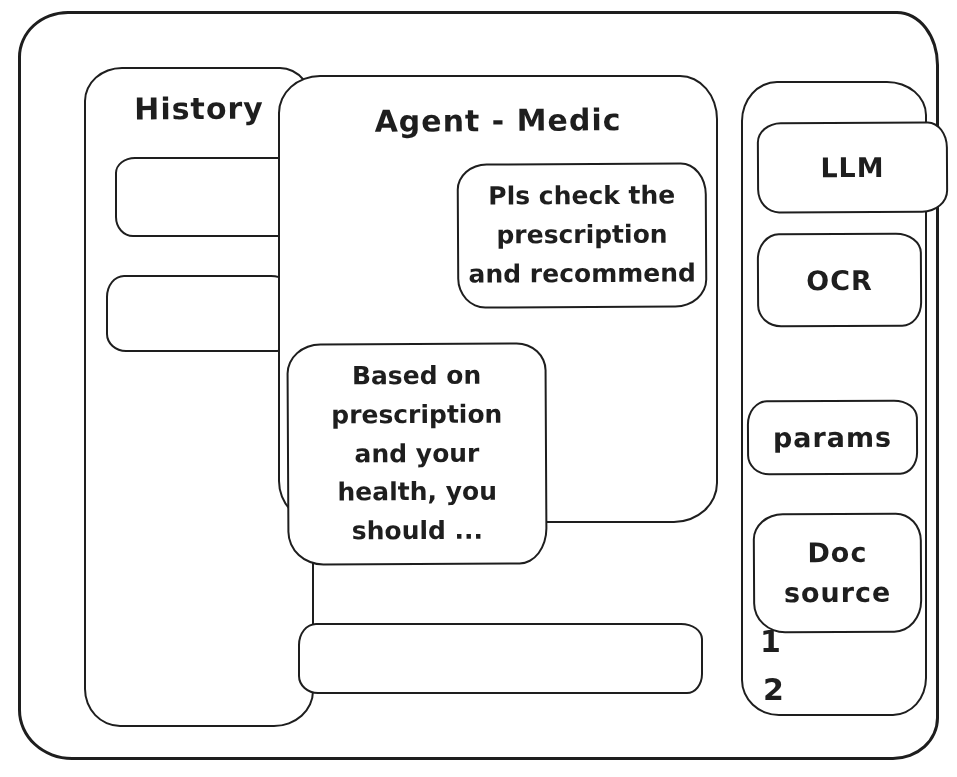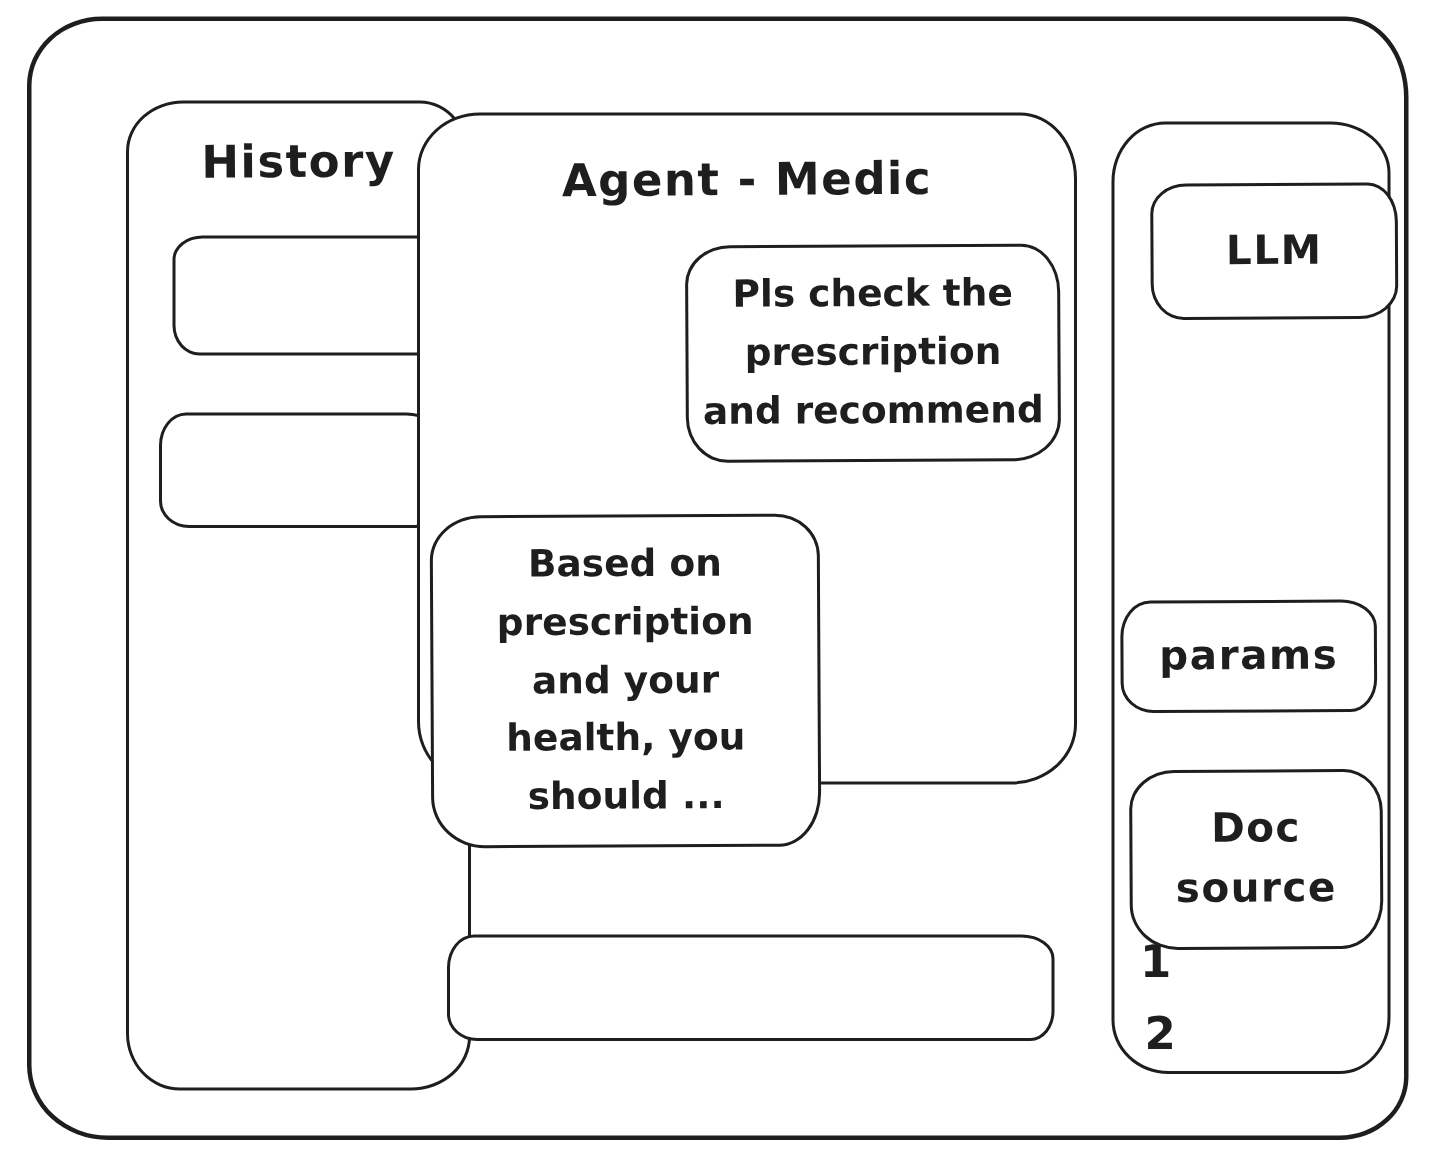--- a/index.html
+++ b/index.html
@@ -112,21 +112,21 @@
     display: flex;
     align-items: center;
     justify-content: center;
     text-align: center;
     white-space: pre-line;
     font-size: 27px;
     font-weight: bold;
     letter-spacing: 1px;
     transform: rotate(-0.3deg);
   }
-  .btn-llm    { left: 24px; top: 39px;  width: 165px; height: 91px;
+  .btn-llm    { left: 14px; top: 39px;  width: 191px; height: 91px;
                 border-radius: 24px 20px 26px 22px / 20px 26px 22px 24px; }
   .btn-ocr    { left: 14px; top: 150px; width: 165px; height: 94px;
                 border-radius: 22px 26px 20px 24px / 26px 20px 24px 22px; }
   .btn-params { left: 4px;  top: 317px; width: 171px; height: 75px;
                 border-radius: 20px 24px 18px 22px / 24px 18px 22px 20px; }
   .btn-doc    { left: 10px; top: 430px; width: 169px; height: 120px;
                 border-radius: 30px 26px 28px 32px / 26px 28px 32px 30px;
                 line-height: 1.5; }
 
   .doc-num {
@@ -156,20 +156,21 @@
     <div class="bubble bubble-agent">Based on
 prescription
 and your
 health, you
 should ...</div>
     <div class="input-bar"></div>
   </main>
 
   <aside class="panel panel-right">
     <div class="tool-btn btn-llm">LLM</div>
+    <div class="tool-btn btn-ocr">OCR</div>
     <div class="tool-btn btn-params">params</div>
     <div class="tool-btn btn-doc">Doc
 source</div>
     <div class="doc-num doc-num-1">1</div>
     <div class="doc-num doc-num-2">2</div>
   </aside>
 
 </div>
 
 </body></html>

